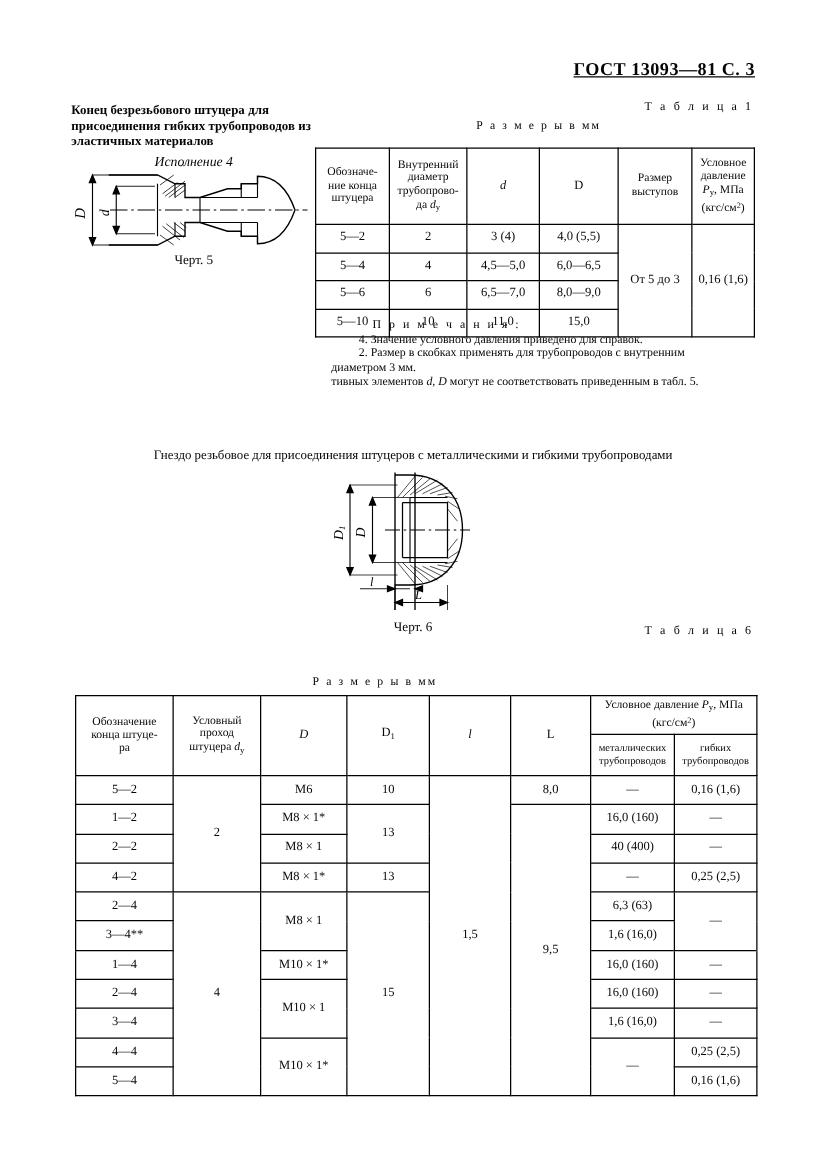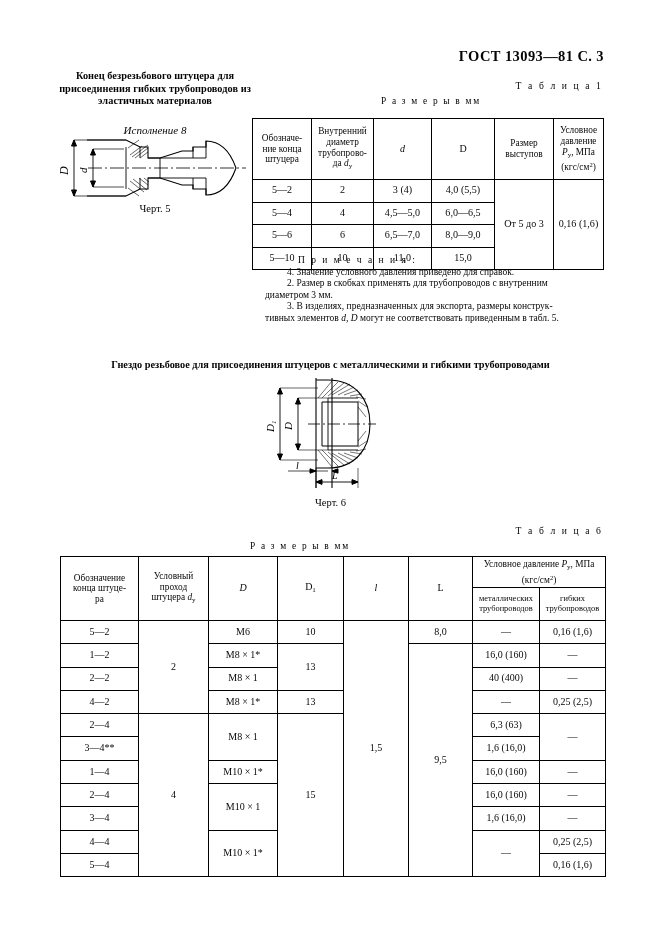--- a/index.html
+++ b/index.html
@@ -13,31 +13,32 @@
     -webkit-font-smoothing:antialiased;
   }
   .page{position:absolute;left:0;top:0;width:661px;height:936px;}
 
   
   .doc-header{
     position:absolute;right:57px;top:48px;
     font-family:"Liberation Serif", serif;
     font-weight:bold;font-size:14.5px;letter-spacing:.4px;
     white-space:nowrap;
+    text-decoration:underline;
   }
 
   
   .sec-title-left{
-    position:absolute;left:57px;top:70px;width:196px;
-    text-align:center;font-weight:bold;font-size:10.3px;
+    position:absolute;left:57px;top:83px;width:196px;
+    font-weight:bold;font-size:10.3px;
     line-height:12.6px;letter-spacing:.05px;
   }
   .sec-title-wide{
     position:absolute;left:57px;top:358px;width:547px;
-    text-align:center;font-weight:bold;font-size:10.3px;
+    text-align:center;font-weight:normal;font-size:10.3px;
     line-height:13px;
   }
 
   .ispoln{
     position:absolute;left:57px;top:124px;width:196px;
     text-align:center;font-style:italic;font-size:11px;
   }
   .chert5{
     position:absolute;left:57px;top:203px;width:196px;
     text-align:center;font-size:10.5px;
@@ -46,21 +47,21 @@
     position:absolute;left:57px;top:497px;width:547px;
     text-align:center;font-size:10.5px;
   }
 
   
   .tbl-cap{
     position:absolute;font-size:9.6px;letter-spacing:2.1px;
     white-space:nowrap;
   }
   .cap-t5{right:58px;top:80px;}
-  .cap-t6{right:58px;top:525px;}
+  .cap-t6{right:58px;top:499px;}
   .dims-cap{
     position:absolute;font-size:9.4px;letter-spacing:1.7px;
     white-space:nowrap;
   }
   .dims-t5{left:381px;top:96px;}
   .dims-t6{left:250px;top:541px;}
 
   
   table.gost{
     position:absolute;
@@ -112,21 +113,21 @@
 </style>
 </head>
 <body>
 
 <div class="page">
 
   <div class="doc-header">ГОСТ 13093—81 С. 3</div>
 
   <div class="sec-title-left">Конец безрезьбового штуцера для присоединения гибких трубопроводов из эластичных материалов</div>
 
-  <div class="ispoln">Исполнение 8</div>
+  <div class="ispoln">Исполнение 4</div>
 
   <div class="draw d5">
     <svg width="190" height="70" viewBox="0 0 190 70">
       <g stroke="#000" fill="none" stroke-width="1">
 
         <path d="M28 35 H186" stroke-dasharray="14,3,2,3" stroke-width="0.8"></path>
 
         <path d="M14 7 V63" stroke-width="0.9"></path>
         <path d="M14 7 l-2.5 6 h5 z" fill="#000"></path>
         <path d="M14 63 l-2.5 -6 h5 z" fill="#000"></path>
@@ -241,21 +242,20 @@
       <td class="thick-left thick-bot">15,0</td>
     </tr>
   </tbody>
     </table>
 
   <div class="notes">
     <div class="nt-head">П р и м е ч а н и я :</div>
     <p>4.  Значение условного давления приведено для справок.</p>
     <p style="text-indent:22px"><span>2.  Размер в скобках применять для трубопроводов с внутренним</span></p>
     <p style="text-indent:0">диаметром 3 мм.</p>
-    <p style="text-indent:22px">3.  В изделиях, предназначенных для экспорта, размеры конструк-</p>
     <p style="text-indent:0">
       <span>тивных элементов </span><i class="v">d, D</i><span> могут не соответствовать приведенным в табл. 5.</span>
     </p>
   </div>
 
   <div class="sec-title-wide">Гнездо резьбовое для присоединения штуцеров с металлическими и гибкими трубопроводами</div>
 
   <div class="draw d6">
     <svg width="150" height="118" viewBox="0 0 150 118">
       <g stroke="#000" fill="none">

